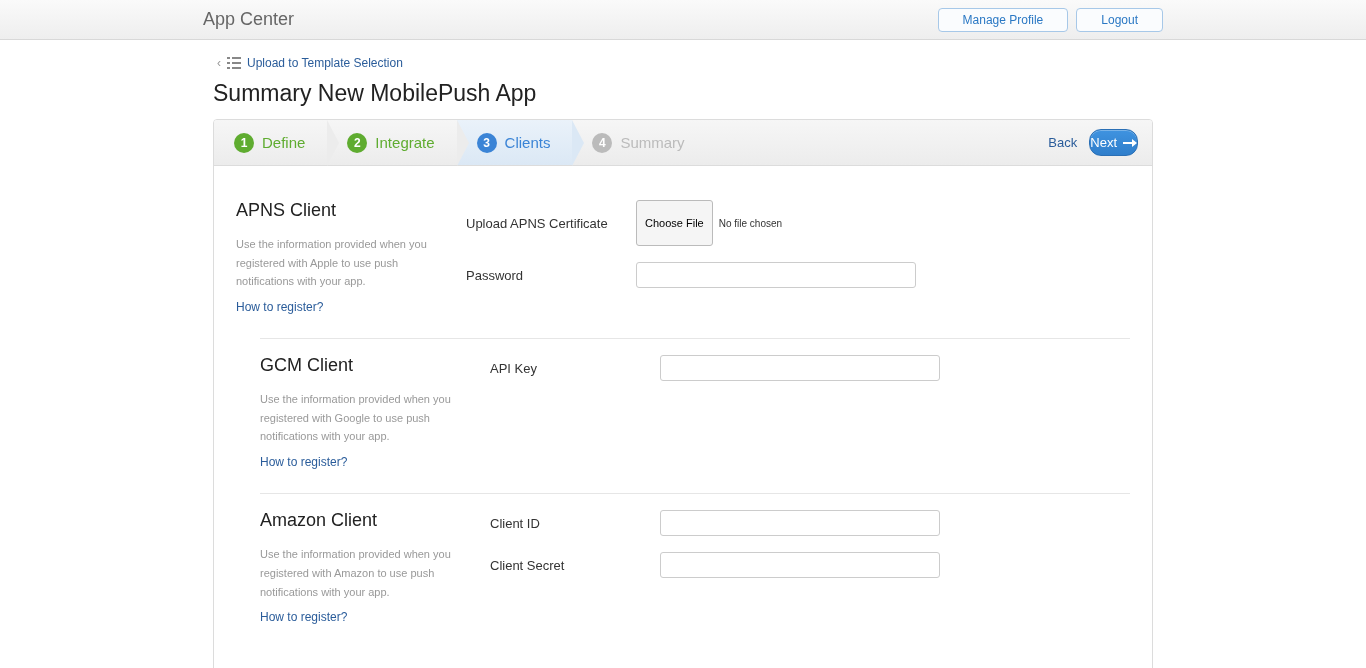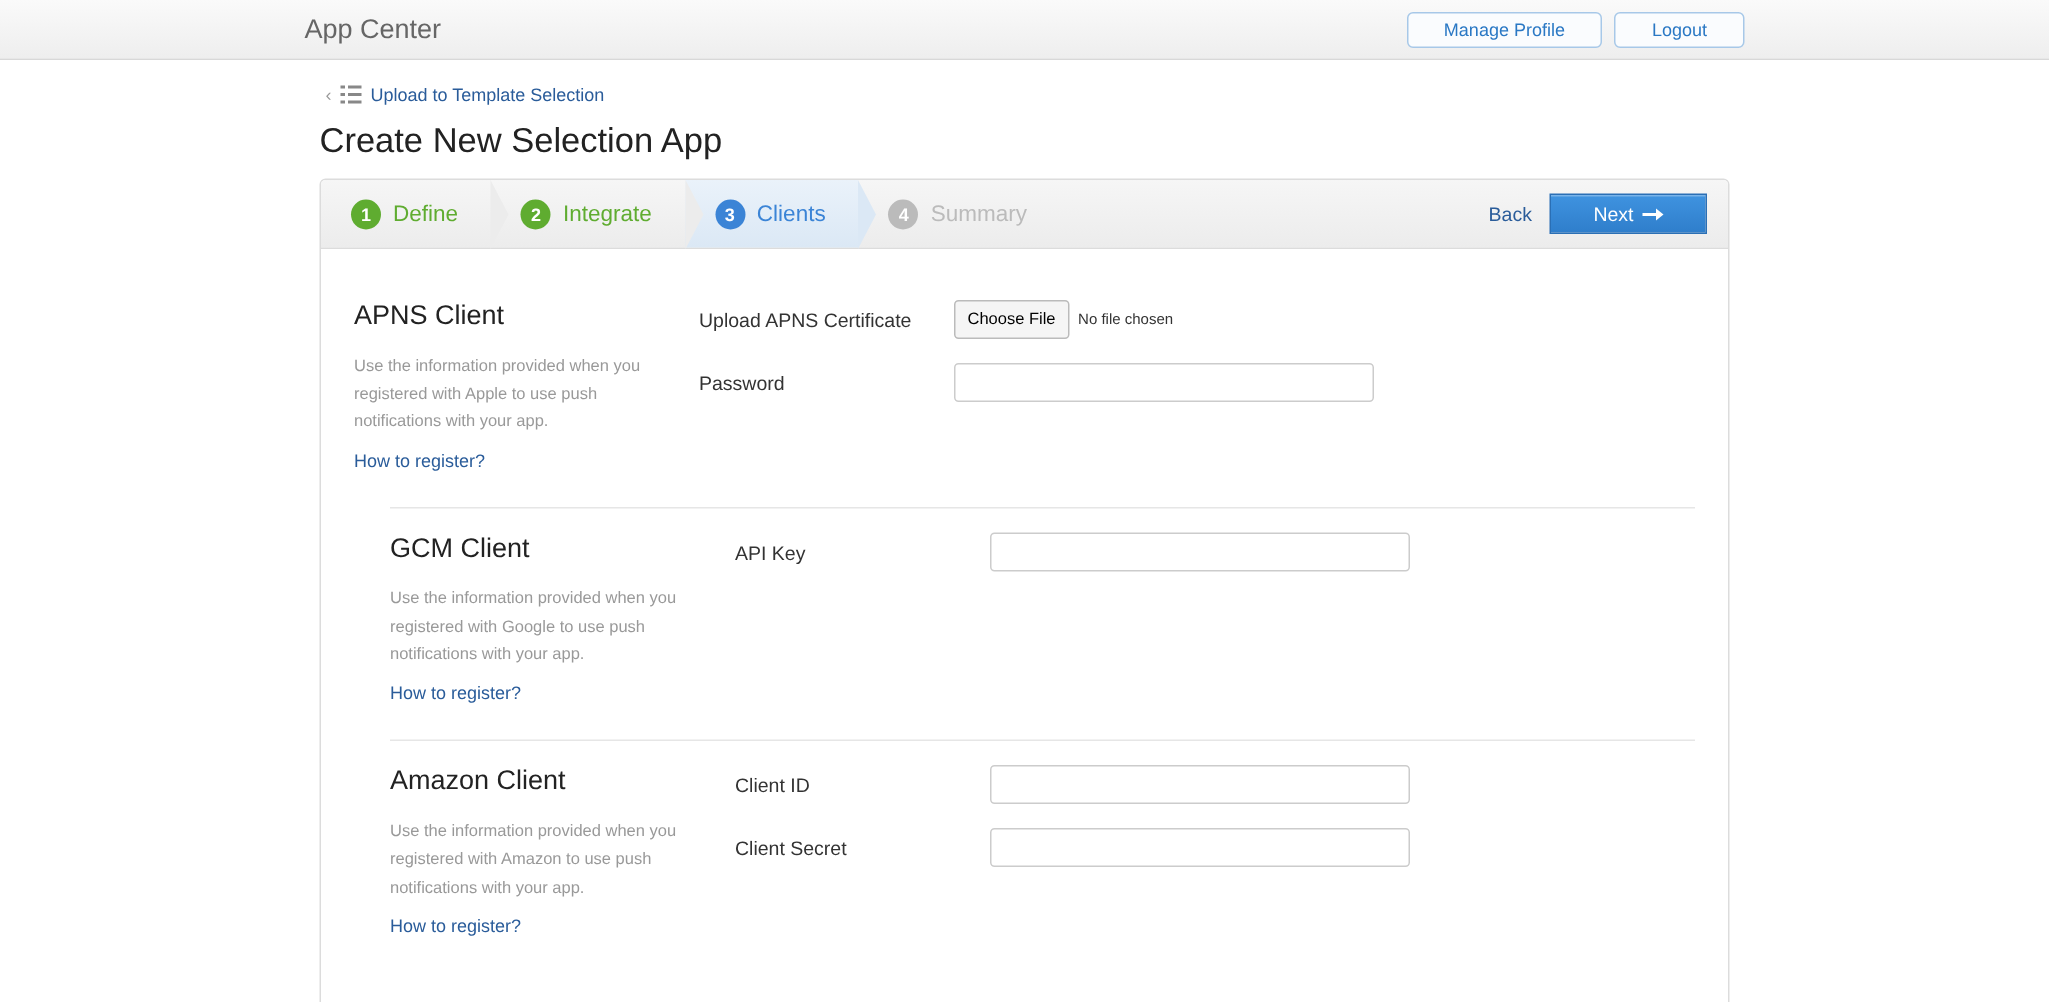--- a/index.html
+++ b/index.html
@@ -119,22 +119,22 @@
   display: flex;
   align-items: center;
   gap: 12px;
   padding-right: 14px;
 }
 .back-link { color: #2a5c9a; font-size: 13px; cursor: pointer; }
 .btn-primary {
   background: linear-gradient(#3f93e0, #2f7ecb);
   border: 1px solid #2a6fb5;
   color: #fff;
-  padding: 5px 28px;
-  border-radius: 0;
+  padding: 5px 0;
+  border-radius: 12px;
   font-size: 13px;
   cursor: pointer;
   display: flex;
   align-items: center;
   gap: 6px;
   box-shadow: inset 0 1px 0 rgba(255,255,255,0.3);
 }
 .arrow-right {
   display: inline-block; width: 14px; height: 8px; position: relative;
 }
@@ -159,21 +159,21 @@
 .section-right { flex: 1; }
 .form-row { display: flex; align-items: center; margin-bottom: 16px; }
 .form-label { width: 170px; font-size: 13px; color: #333; }
 .form-control {
   border: 1px solid #ccc; border-radius: 3px; height: 26px; width: 280px;
   padding: 2px 6px; font-size: 13px;
 }
 .file-picker { display: flex; align-items: center; gap: 6px; }
 .file-btn {
   border: 1px solid #bbb; border-radius: 3px; background: #f5f5f5;
-  padding: 6px 8px; font-size: 11px; cursor: pointer;
+  padding: 16px 8px; font-size: 11px; cursor: pointer;
 }
 .file-status { font-size: 10px; color: #333; }
 </style>
 </head>
 <body>
 
 <div class="topbar">
   <div class="topbar-inner">
     <div class="app-title">App Center</div>
     <div class="topbar-actions">
@@ -184,21 +184,21 @@
 </div>
 
 <div class="container">
 
   <div class="return-link-row">
     <span class="return-arrow">‹</span>
     <span class="list-icon"></span>
     <a class="return-link">Upload to Template Selection</a>
   </div>
 
-  <h1 class="page-title">Create New Selection App</h1>
+  <h1 class="page-title">Summary New MobilePush App</h1>
 
   <div class="wizard-box">
 
     <div class="stepbar">
       <div class="step done">
         <span class="step-num">1</span>
         <span class="step-label">Define</span>
       </div>
       <div class="step done">
         <span class="step-num">2</span>

